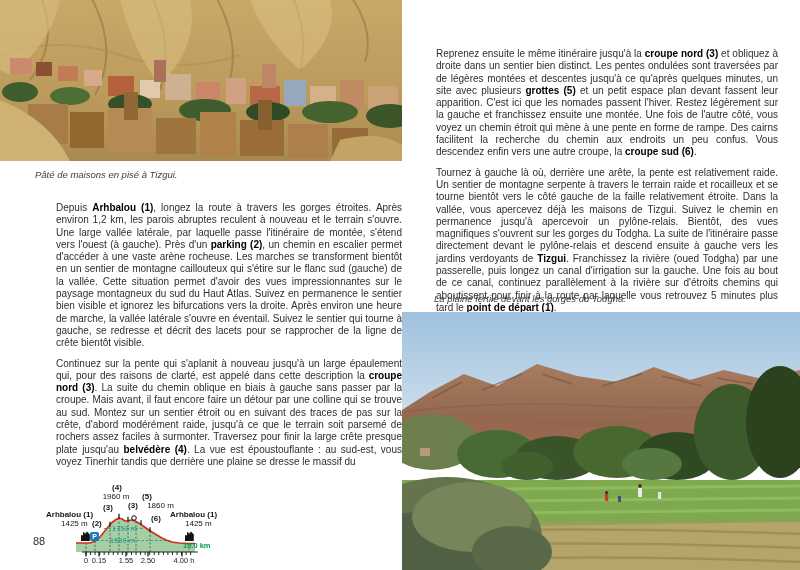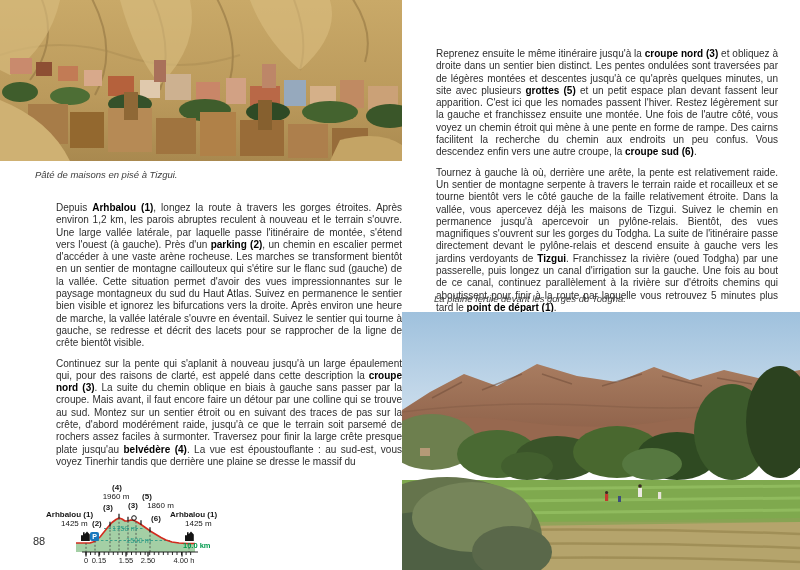--- a/index.html
+++ b/index.html
@@ -177,21 +177,21 @@
           <div class="cl ctr" style="left:62px;top:26px;">(3)</div>
           <div class="cl ctr" style="left:71px;top:6px;">(4)</div>
           <div class="cl ctr reg" style="left:70px;top:15px;">1960 m</div>
           <div class="cl ctr" style="left:87px;top:24px;">(3)</div>
           <div class="cl ctr" style="left:101px;top:15px;">(5)</div>
           <div class="cl ctr reg" style="left:106px;top:24px;padding-left:17px;">1860 m</div>
           <div class="cl ctr" style="left:110px;top:37px;">(6)</div>
           <div class="cl" style="left:124px;top:33px;">Arhbalou (1)</div>
           <div class="cl reg" style="left:139px;top:42px;">1425 m</div>
           <div class="cl grid" style="left:66px;top:47px;color:#2f9c86;">1750 m</div>
-          <div class="cl grid" style="left:64px;top:59px;color:#2f9c86;margin-left:16px;">1500 m</div>
+          <div class="cl grid" style="left:64px;top:59px;color:#2f9c86;">1500 m</div>
           <div class="cl dist" style="left:137px;top:64px;color:#009a4d;">10.0 km</div>
           <div class="cl ctr tick" style="left:40px;top:79px;">0</div>
           <div class="cl ctr tick" style="left:53px;top:79px;">0.15</div>
           <div class="cl ctr tick" style="left:80px;top:79px;">1.55</div>
           <div class="cl ctr tick" style="left:102px;top:79px;">2.50</div>
           <div class="cl ctr tick" style="left:138px;top:79px;">4.00 h</div>
           <div class="p-icon" style="background: rgb(24, 119, 189);">P</div>
         </div>
       </div>
     </div>

